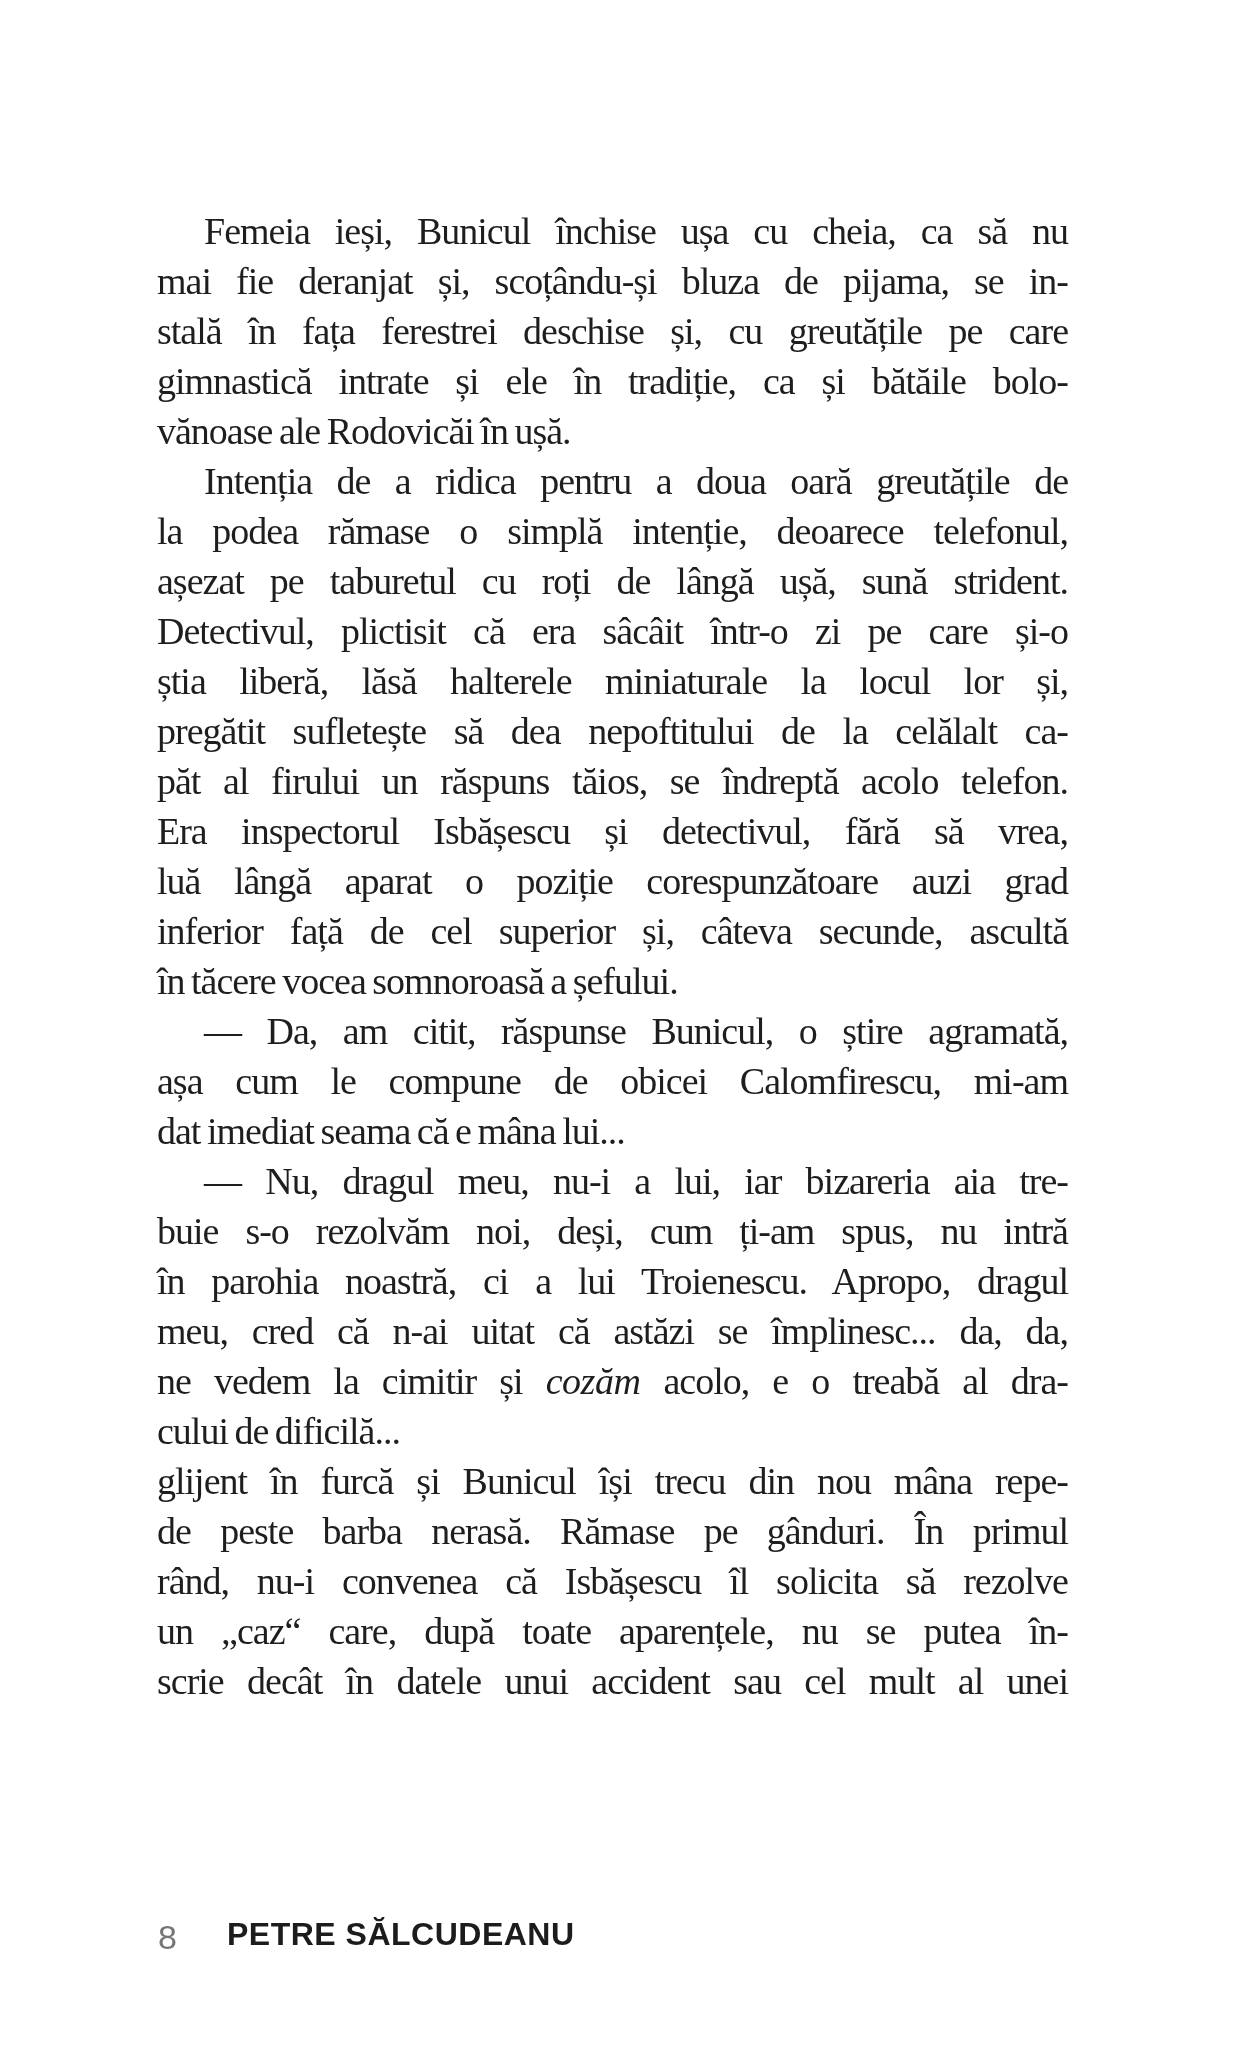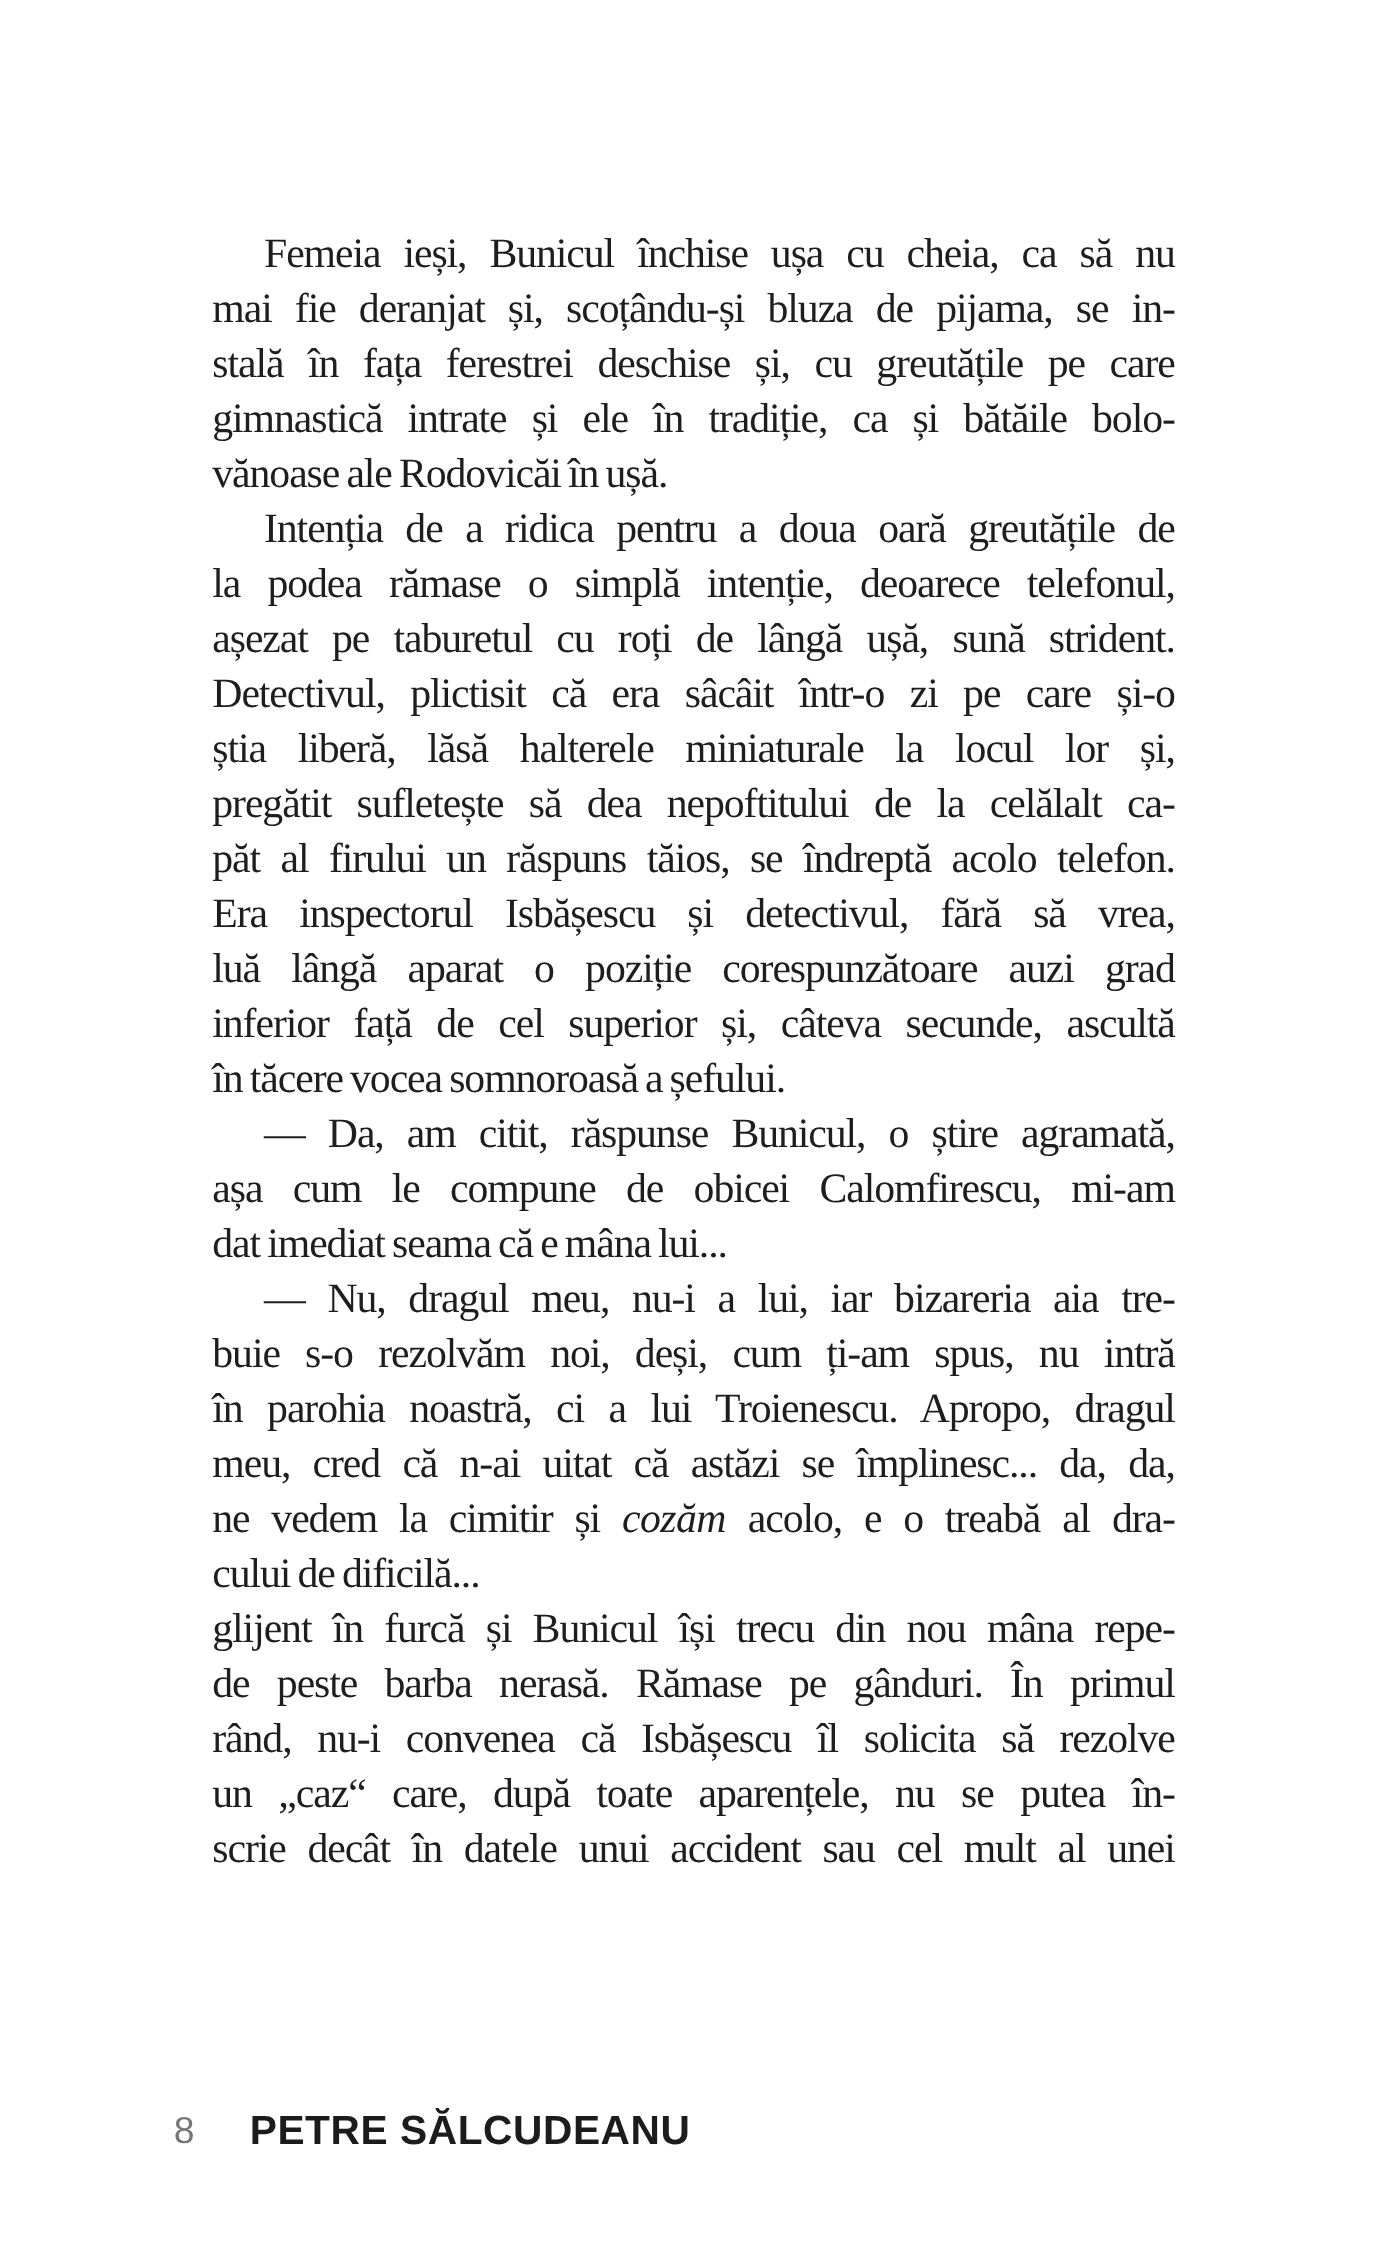--- a/index.html
+++ b/index.html
@@ -29,21 +29,20 @@
     letter-spacing:-1px;
     word-spacing:-2px;
     color:var(--text-color);
   }
   .line{
     text-align:justify;
     text-align-last:justify;
     text-justify:inter-word;
     white-space:nowrap;
     height:50px;
-    margin-left:36px;
   }
   .line.align-left{
     text-align:center;
     text-align-last:left;
   }
   .line.indent{
     text-indent:47px;
   }
   .line em{
     letter-spacing:-0.5px;
@@ -57,21 +56,21 @@
   .pagenum{
     position:absolute;
     left:158px;top:2px;
     font-size:34px;
     font-weight:400;
     color:var(--pagenum-color);
   }
   .author{
     position:absolute;
     left:227px;top:0;
-    font-size:37px;
+    font-size:32px;
     font-weight:700;
     letter-spacing:0.5px;
     color:var(--author-color);
     text-align:center;
   }
 </style>
 </head>
 <body>
 
 <main class="page">

